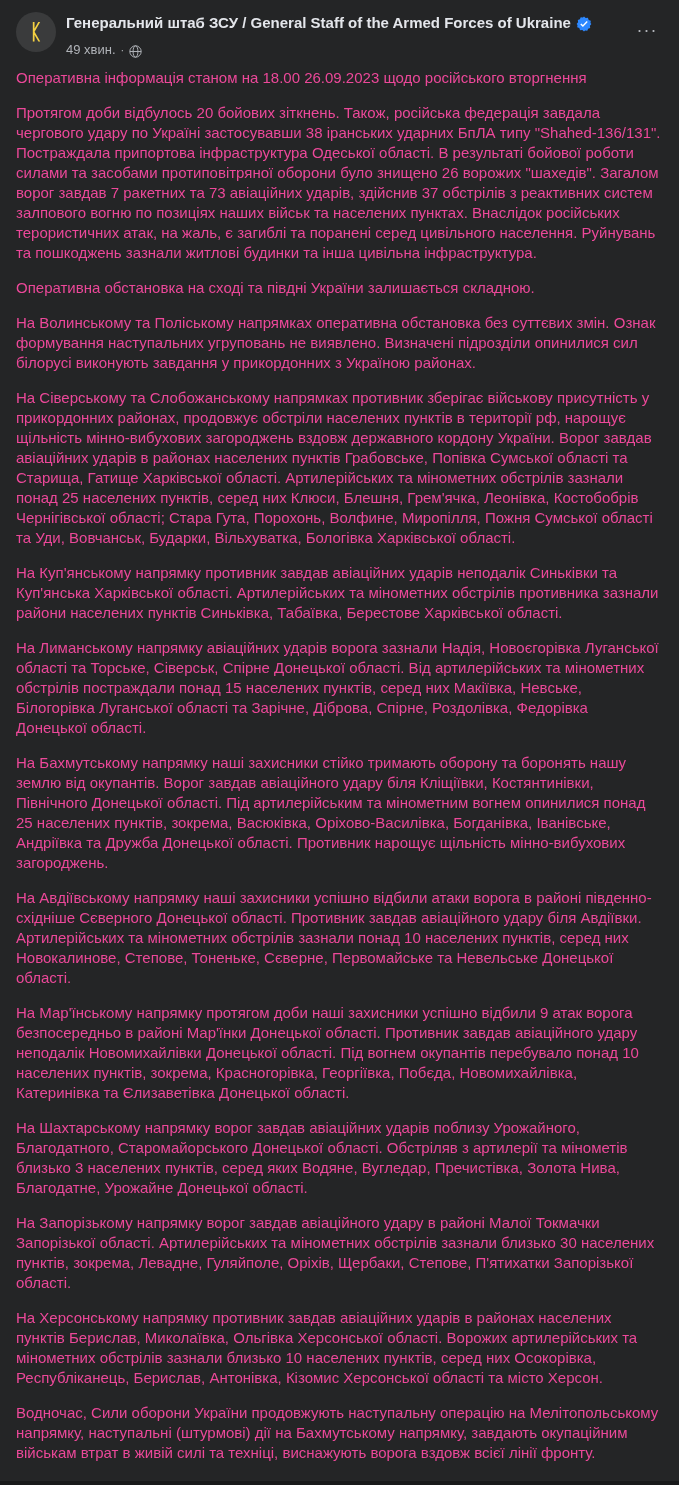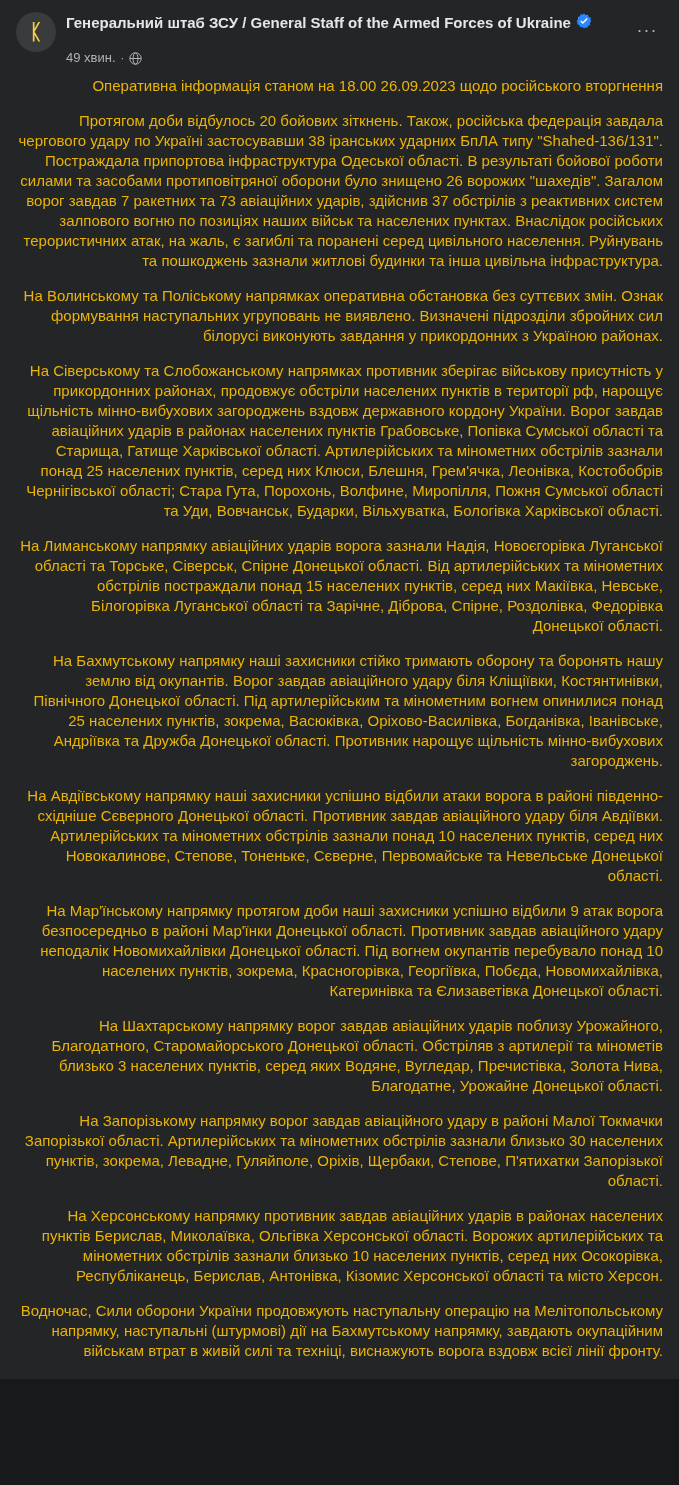--- a/index.html
+++ b/index.html
@@ -44,44 +44,44 @@
     font-family: "DejaVu Sans", sans-serif;
     font-weight: bold;
   }
   .header-text {
     flex: 1 1 auto;
     min-width: 0;
     padding-top: 1px;
   }
   .page-title-row {
     display: flex;
-    align-items: flex-start;
+    align-items: flex-end;
     gap: 5px;
     flex-wrap: nowrap;
   }
   .page-title {
     font-size: 15px;
     font-weight: bold;
     color: #e4e6eb;
     line-height: 19px;
     white-space: nowrap;
     overflow: hidden;
     text-overflow: ellipsis;
   }
   .verified {
     flex: 0 0 16px;
     width: 16px;
     height: 16px;
     display: inline-block;
   }
   .meta-row {
     display: flex;
-    align-items: center;
+    align-items: flex-end;
     gap: 5px;
-    margin-top: 18px;
+    margin-top: 10px;
     color: #b0b3b8;
     font-size: 13px;
     line-height: 16px;
   }
   .meta-dot {
     font-size: 11px;
     line-height: 16px;
     color: #b0b3b8;
   }
   .globe-icon {
@@ -104,23 +104,22 @@
     user-select: none;
     margin-top: 2px;
   }
   .post-body {
     padding: 6px 16px 18px 16px;
   }
   .post-body p {
     margin: 0 0 15px 0;
     font-size: 15px;
     line-height: 20px;
-    color: #eab308;
+    color: #ec4899;
     word-wrap: break-word;
-    text-align: right;
   }
   .post-body p:last-child { margin-bottom: 0; }
 </style>
 </head>
 <body>
 
 <div class="post">
 
   <div class="post-header">
 
@@ -150,22 +149,24 @@
         </span>
       </div>
     </div>
 
     <div class="more-btn">···</div>
   </div>
 
   <div class="post-body">
     <p>Оперативна інформація станом на 18.00 26.09.2023 щодо російського вторгнення</p>
     <p>Протягом доби відбулось 20 бойових зіткнень. Також, російська федерація завдала чергового удару по Україні застосувавши 38 іранських ударних БпЛА типу "Shahed-136/131". Постраждала припортова інфраструктура Одеської області. В результаті бойової роботи силами та засобами протиповітряної оборони було знищено 26 ворожих "шахедів". Загалом ворог завдав 7 ракетних та 73 авіаційних ударів, здійснив 37 обстрілів з реактивних систем залпового вогню по позиціях наших військ та населених пунктах. Внаслідок російських терористичних атак, на жаль, є загиблі та поранені серед цивільного населення. Руйнувань та пошкоджень зазнали житлові будинки та інша цивільна інфраструктура.</p>
-    <p>На Волинському та Поліському напрямках оперативна обстановка без суттєвих змін. Ознак формування наступальних угруповань не виявлено. Визначені підрозділи збройних сил білорусі виконують завдання у прикордонних з Україною районах.</p>
+    <p>Оперативна обстановка на сході та півдні України залишається складною.</p>
+    <p>На Волинському та Поліському напрямках оперативна обстановка без суттєвих змін. Ознак формування наступальних угруповань не виявлено. Визначені підрозділи опинилися сил білорусі виконують завдання у прикордонних з Україною районах.</p>
     <p>На Сіверському та Слобожанському напрямках противник зберігає військову присутність у прикордонних районах, продовжує обстріли населених пунктів в території рф, нарощує щільність мінно-вибухових загороджень вздовж державного кордону України. Ворог завдав авіаційних ударів в районах населених пунктів Грабовське, Попівка Сумської області та Старища, Гатище Харківської області. Артилерійських та мінометних обстрілів зазнали понад 25 населених пунктів, серед них Клюси, Блешня, Грем'ячка, Леонівка, Костобобрів Чернігівської області; Стара Гута, Порохонь, Волфине, Миропілля, Пожня Сумської області та Уди, Вовчанськ, Бударки, Вільхуватка, Бологівка Харківської області.</p>
+    <p>На Куп'янському напрямку противник завдав авіаційних ударів неподалік Синьківки та Куп'янська Харківської області. Артилерійських та мінометних обстрілів противника зазнали райони населених пунктів Синьківка, Табаївка, Берестове Харківської області.</p>
     <p>На Лиманському напрямку авіаційних ударів ворога зазнали Надія, Новоєгорівка Луганської області та Торське, Сіверськ, Спірне Донецької області. Від артилерійських та мінометних обстрілів постраждали понад 15 населених пунктів, серед них Макіївка, Невське, Білогорівка Луганської області та Зарічне, Діброва, Спірне, Роздолівка, Федорівка Донецької області.</p>
     <p>На Бахмутському напрямку наші захисники стійко тримають оборону та боронять нашу землю від окупантів. Ворог завдав авіаційного удару біля Кліщіївки, Костянтинівки, Північного Донецької області. Під артилерійським та мінометним вогнем опинилися понад 25 населених пунктів, зокрема, Васюківка, Оріхово-Василівка, Богданівка, Іванівське, Андріївка та Дружба Донецької області. Противник нарощує щільність мінно-вибухових загороджень.</p>
     <p>На Авдіївському напрямку наші захисники успішно відбили атаки ворога в районі південно-східніше Сєверного Донецької області. Противник завдав авіаційного удару біля Авдіївки. Артилерійських та мінометних обстрілів зазнали понад 10 населених пунктів, серед них Новокалинове, Степове, Тоненьке, Сєверне, Первомайське та Невельське Донецької області.</p>
     <p>На Мар'їнському напрямку протягом доби наші захисники успішно відбили 9 атак ворога безпосередньо в районі Мар'їнки Донецької області. Противник завдав авіаційного удару неподалік Новомихайлівки Донецької області. Під вогнем окупантів перебувало понад 10 населених пунктів, зокрема, Красногорівка, Георгіївка, Побєда, Новомихайлівка, Катеринівка та Єлизаветівка Донецької області.</p>
     <p>На Шахтарському напрямку ворог завдав авіаційних ударів поблизу Урожайного, Благодатного, Старомайорського Донецької області. Обстріляв з артилерії та мінометів близько 3 населених пунктів, серед яких Водяне, Вугледар, Пречистівка, Золота Нива, Благодатне, Урожайне Донецької області.</p>
     <p>На Запорізькому напрямку ворог завдав авіаційного удару в районі Малої Токмачки Запорізької області. Артилерійських та мінометних обстрілів зазнали близько 30 населених пунктів, зокрема, Левадне, Гуляйполе, Оріхів, Щербаки, Степове, П'ятихатки Запорізької області.</p>
     <p>На Херсонському напрямку противник завдав авіаційних ударів в районах населених пунктів Берислав, Миколаївка, Ольгівка Херсонської області. Ворожих артилерійських та мінометних обстрілів зазнали близько 10 населених пунктів, серед них Осокорівка, Республіканець, Берислав, Антонівка, Кізомис Херсонської області та місто Херсон.</p>
     <p>Водночас, Сили оборони України продовжують наступальну операцію на Мелітопольському напрямку, наступальні (штурмові) дії на Бахмутському напрямку, завдають окупаційним військам втрат в живій силі та техніці, виснажують ворога вздовж всієї лінії фронту.</p>
 
   </div>

